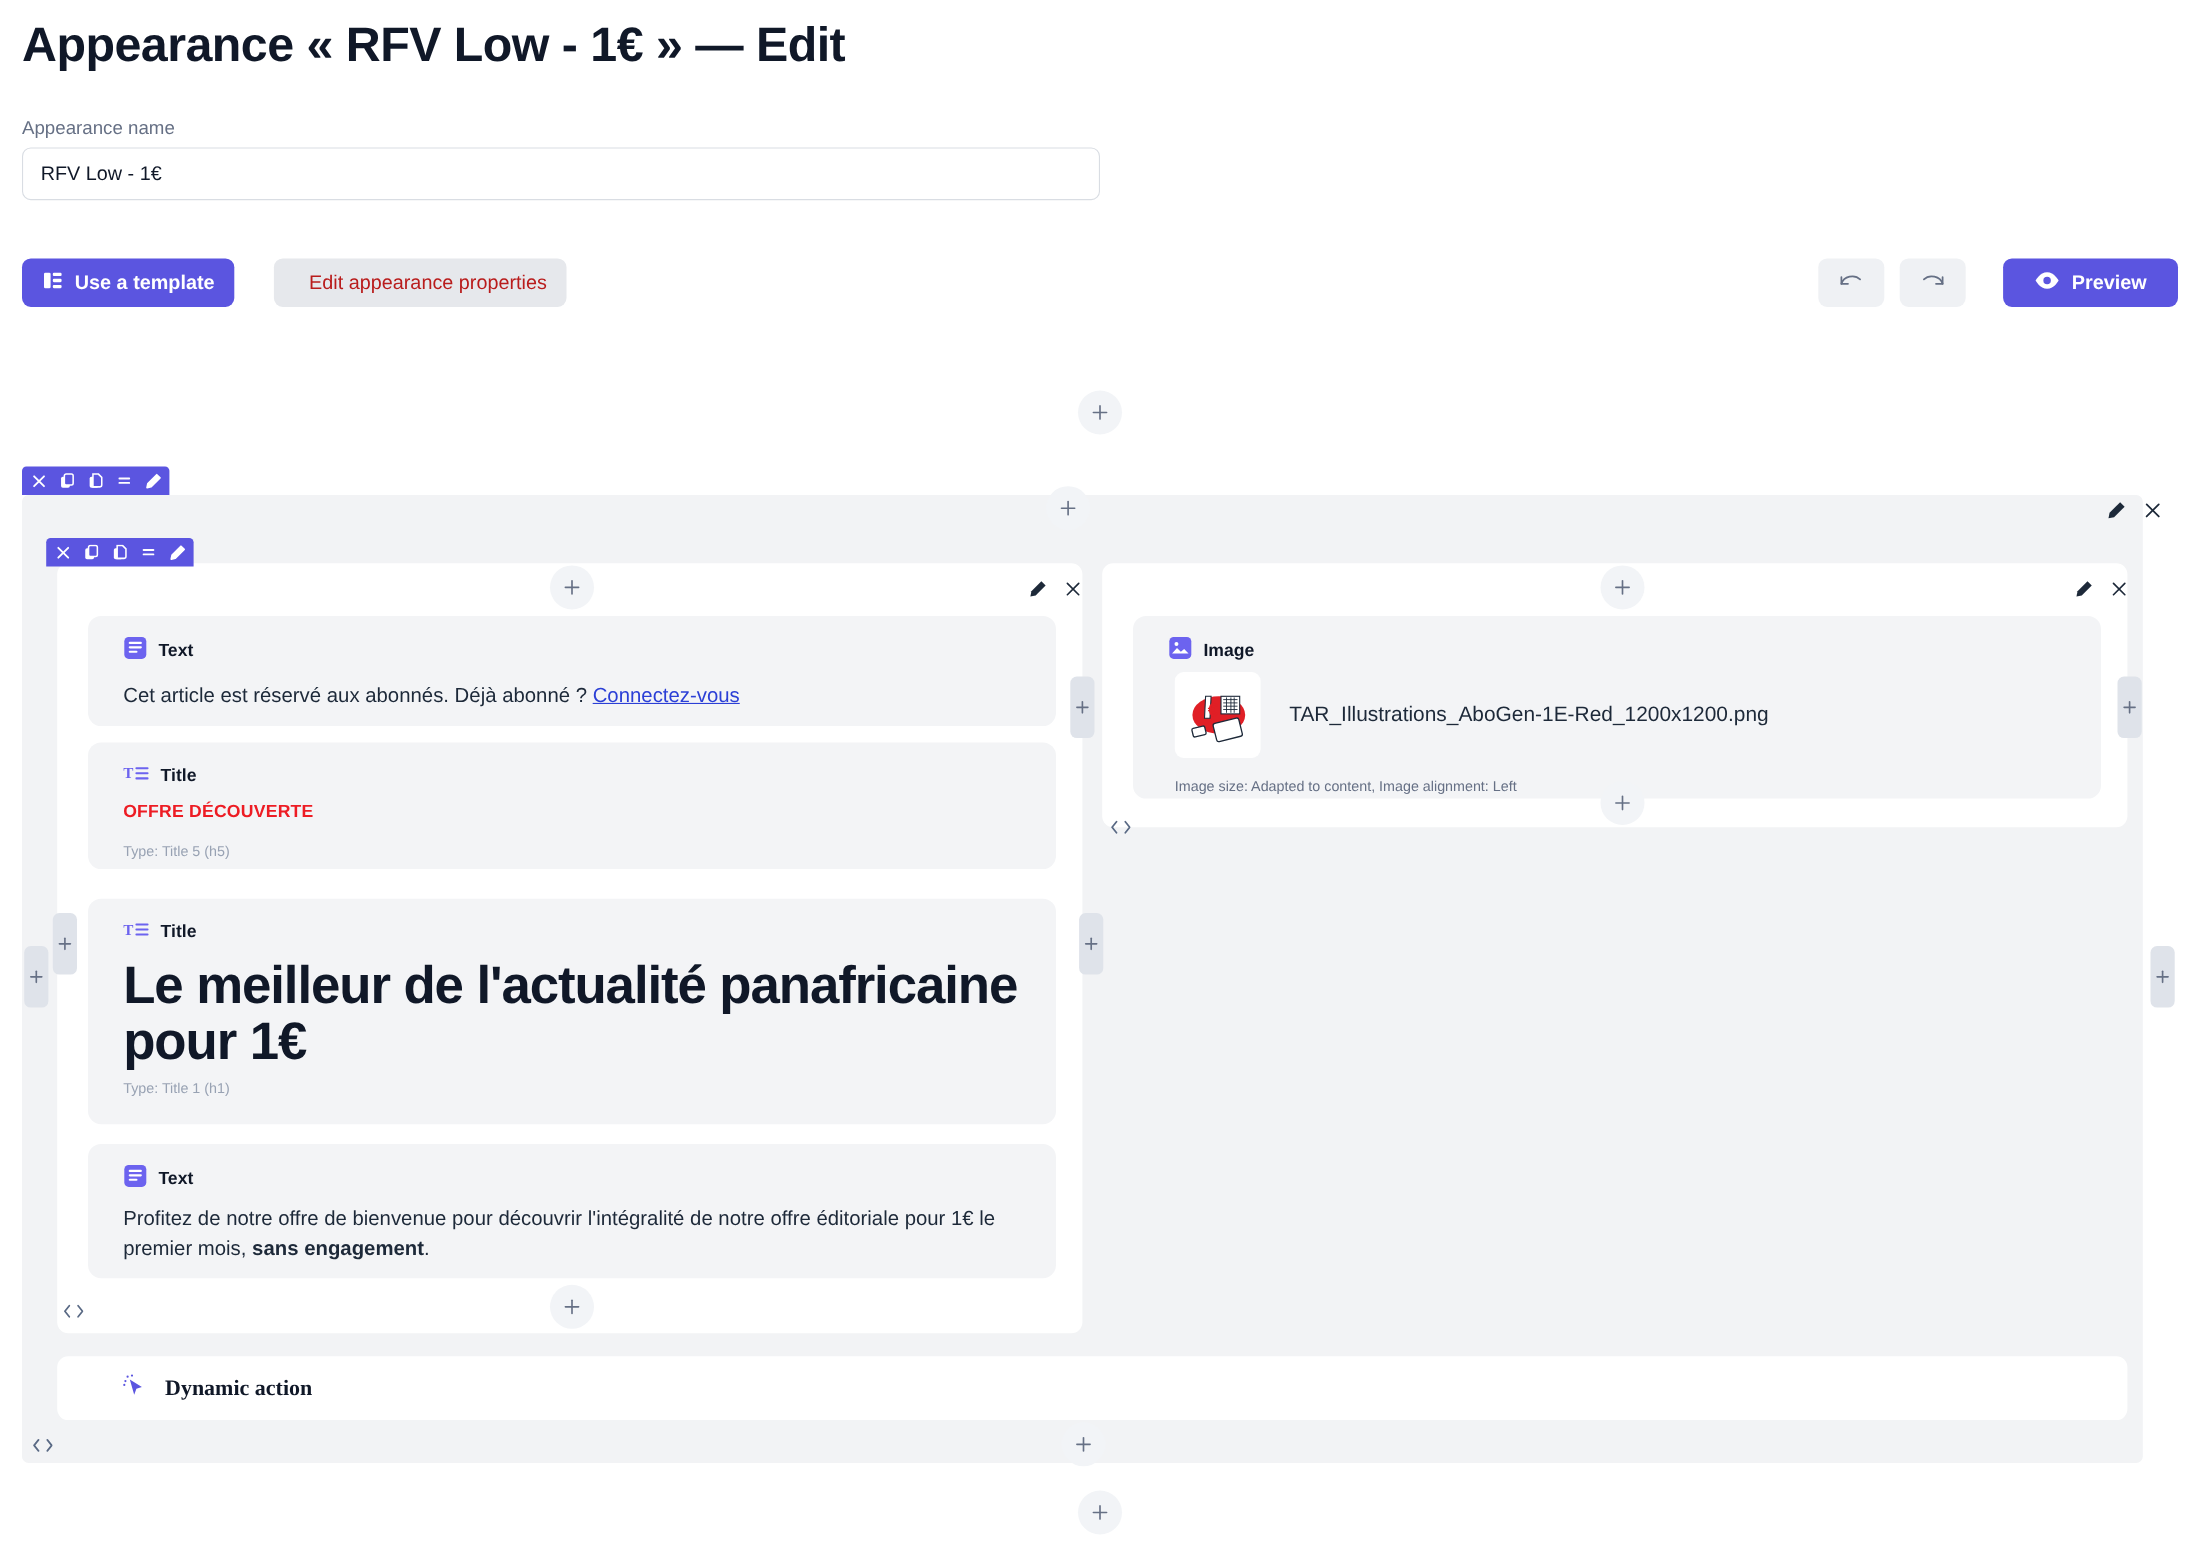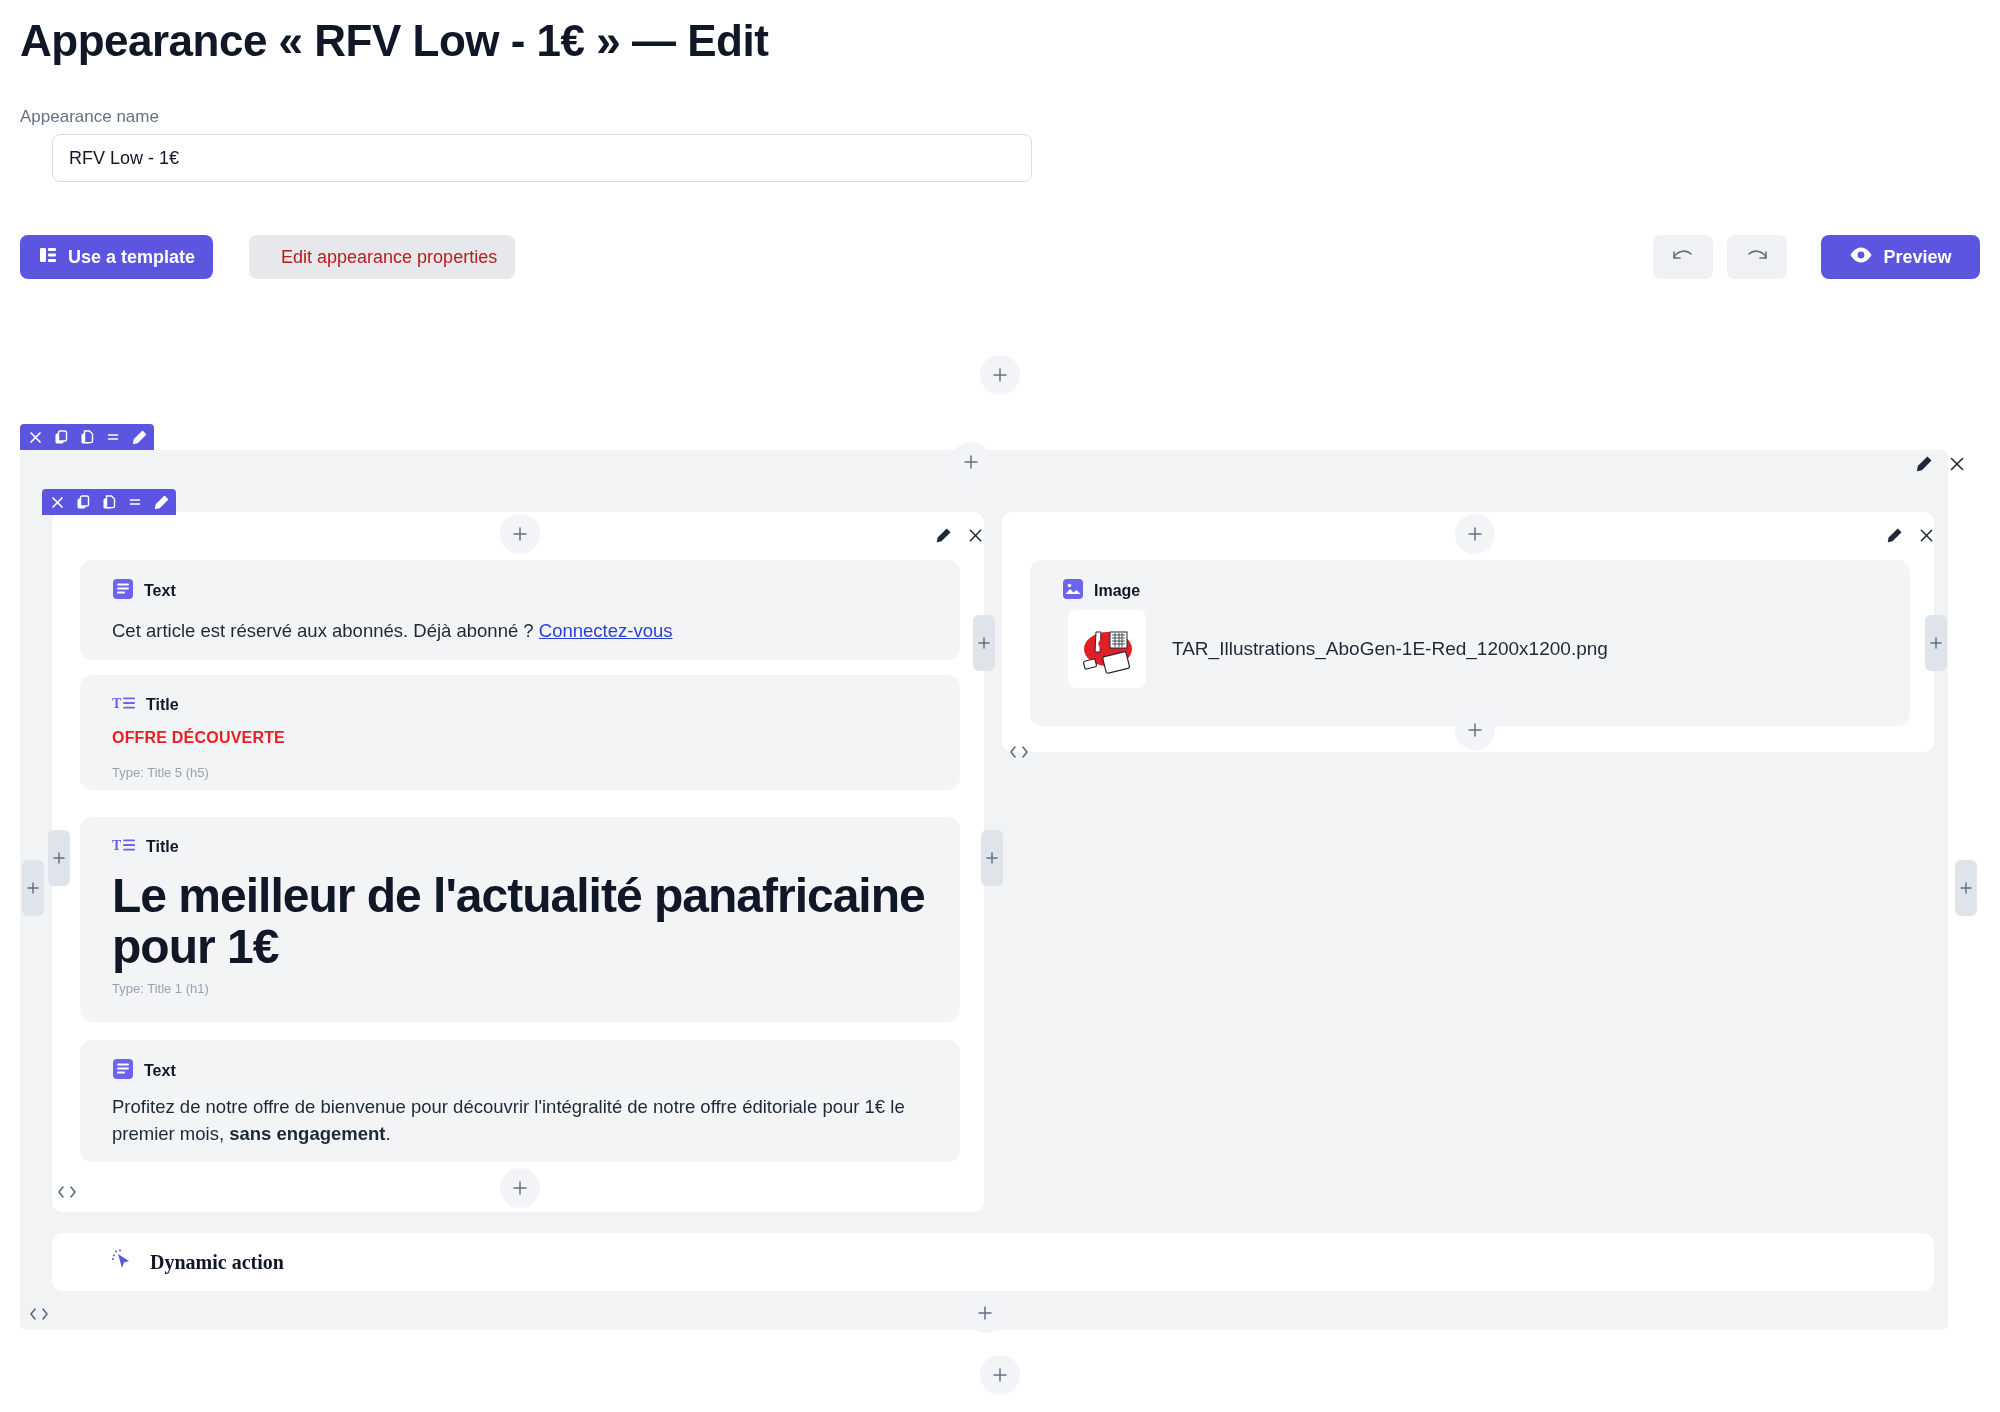--- a/index.html
+++ b/index.html
@@ -23,21 +23,20 @@
     font-size: 17px; color: #667085; text-align: right;
   }
   .name-input {
     position: absolute; left: 20px; top: 134px;
     width: 980px; height: 48px;
     border: 1px solid #d9dde3; border-radius: 8px;
     background: #fff; padding: 0 16px;
     font-size: 18px; color: #101828;
     font-family: "Liberation Sans", sans-serif;
     outline: none;
-    margin-left: 32px;
   }
 
   
   .btn {
     position: absolute; height: 44px;
     border: none; border-radius: 8px;
     font-size: 18px; font-family: "Liberation Sans", sans-serif;
     cursor: pointer; display: flex; align-items: center; gap: 10px;
     padding: 0 18px; white-space: nowrap;
   }
@@ -484,20 +483,21 @@
             <line x1="41" y1="17" x2="41" y2="31"></line>
               <line x1="45" y1="17" x2="45" y2="31"></line>
             <line x1="48" y1="17" x2="48" y2="31"></line>
           </g>
           <rect x="30" y="38" width="24" height="17" rx="2" transform="rotate(-14 42 46)" fill="#fff" stroke="#1d2939" stroke-width="1.2"></rect>
           <rect x="10" y="44" width="12" height="8" rx="1.5" transform="rotate(-14 16 48)" fill="#fff" stroke="#1d2939" stroke-width="1.2"></rect>
         </svg>
       </div>
       <div class="img-name">TAR_Illustrations_AboGen-1E-Red_1200x1200.png</div>
     </div>
+    <div class="img-meta">Image size: Adapted to content, Image alignment: Left</div>
   </div>
 
   <button class="plus-pill plus-round" style="left:1455px; top:710px;">
     <span>
       <svg width="18" height="18" viewBox="0 0 18 18" stroke="#667085" stroke-width="1.5" stroke-linecap="round">
           <line x1="9" y1="3" x2="9" y2="15"></line>
           <line x1="3" y1="9" x2="15" y2="9"></line>
         </svg>
     </span>
   </button>

